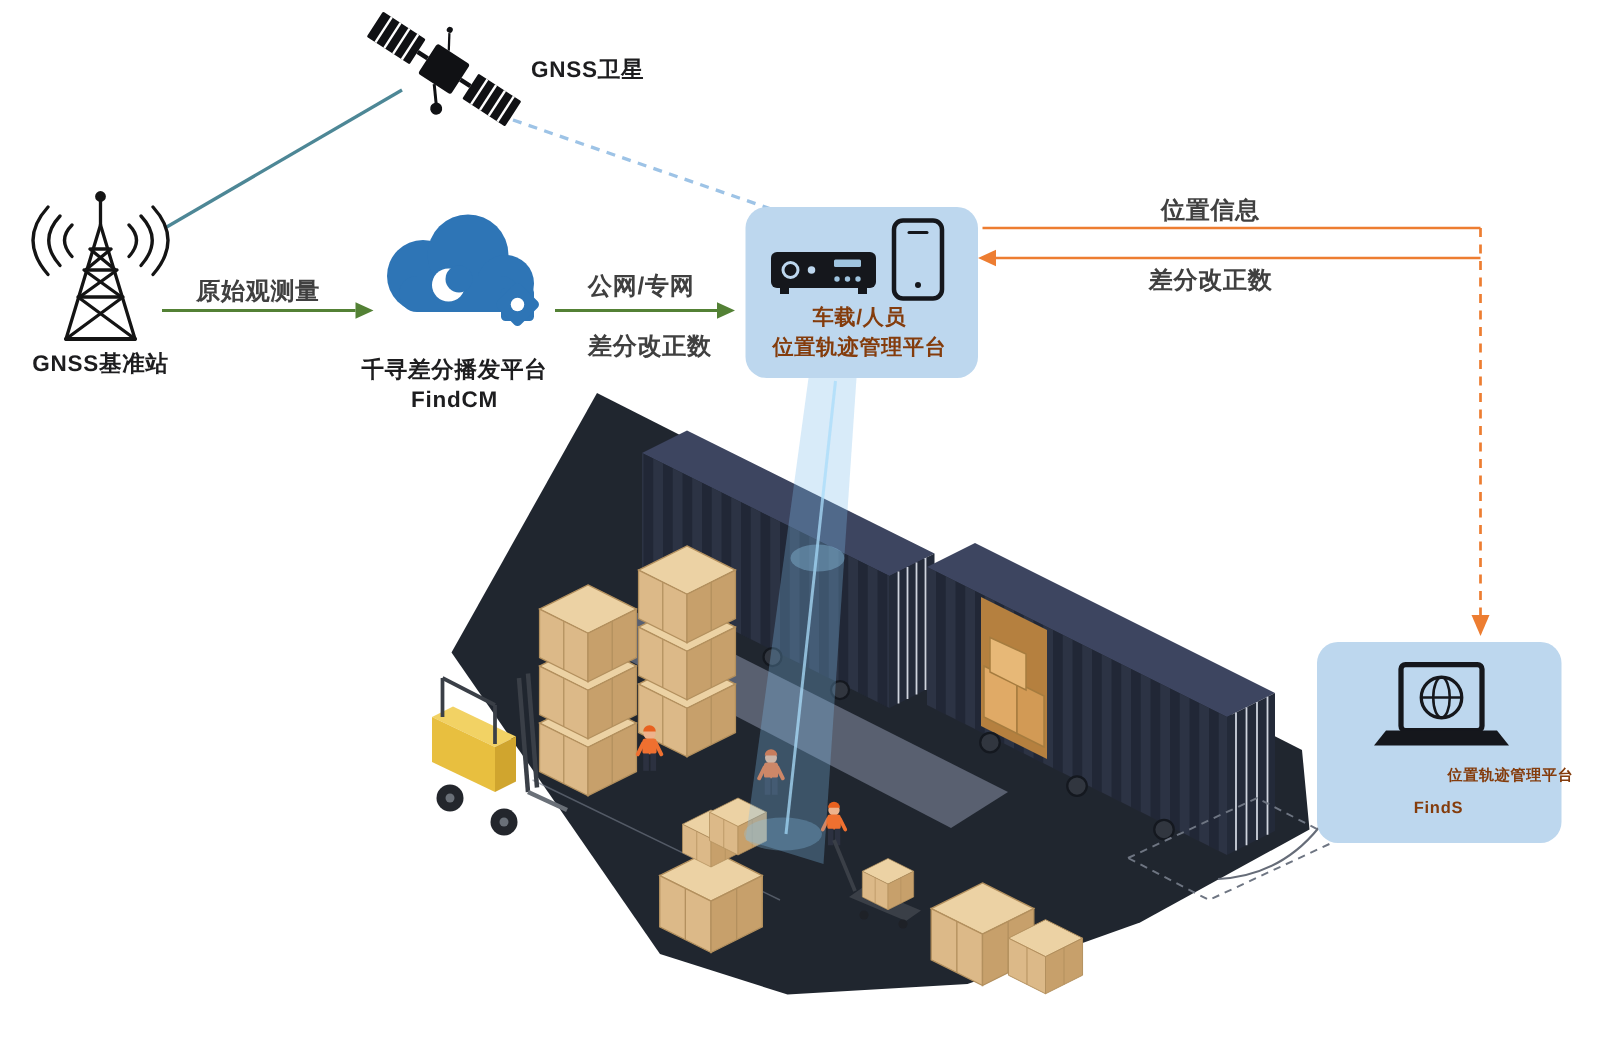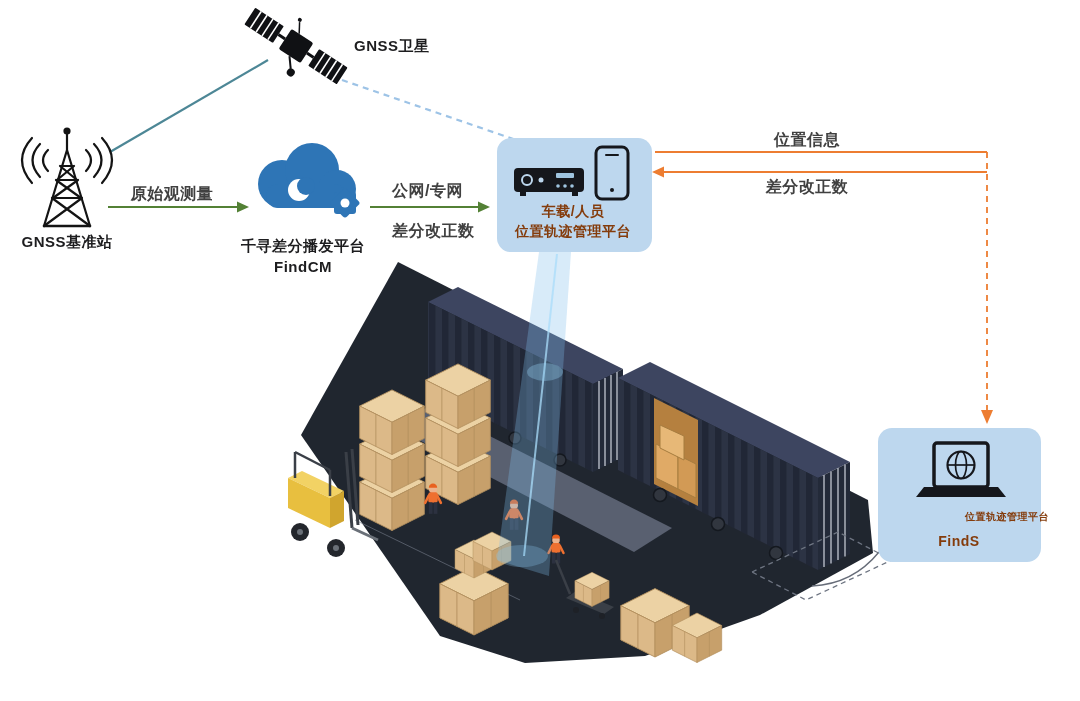--- a/index.html
+++ b/index.html
@@ -250,15 +250,15 @@
 <div class="lbl flowlbl" style="left:392px;top:175px;margin-top:46px;">差分改正数</div>
 <div class="lbl flowlbl" style="left:392px;top:181px;text-align:right;">公网/专网</div>
 
 <div class="lbl boxlbl c" style="left:573px;top:203px;">车载/人员</div>
 <div class="lbl boxlbl c" style="left:573px;top:223px;">位置轨迹管理平台</div>
 
 <div class="lbl flowlbl c" style="left:807px;top:130px;">位置信息</div>
 <div class="lbl flowlbl c" style="left:807px;top:177px;">差分改正数</div>
 
 <div class="lbl boxlbl c" style="left:959px;top:510px;font-size:10px;margin-left:48px;">位置轨迹管理平台</div>
-<div class="lbl boxlbl c" style="left:959px;top:533px;font-size:14px;">FindS</div>
+<div class="lbl boxlbl c" style="left:959px;top:533px;font-size:11px;">FindS</div>
 
 </div>
 
 </body></html>

